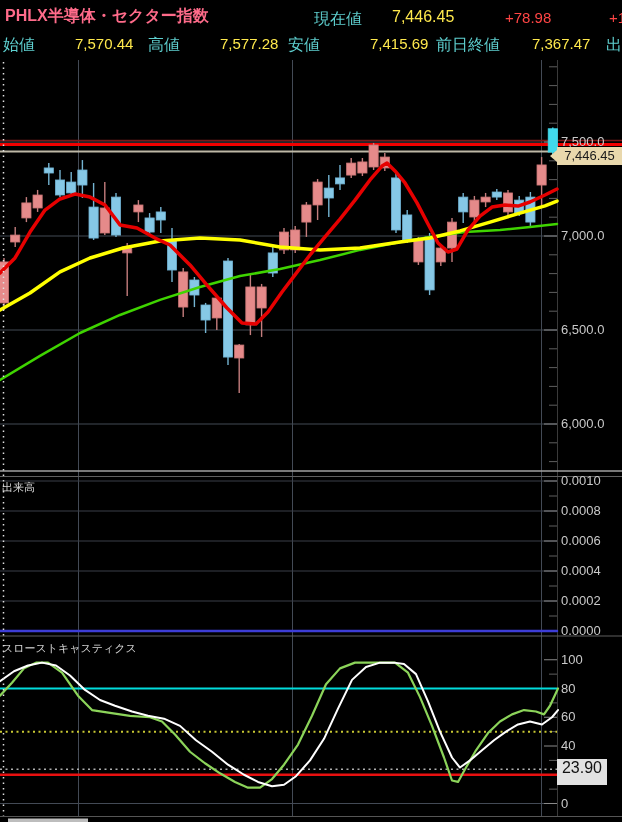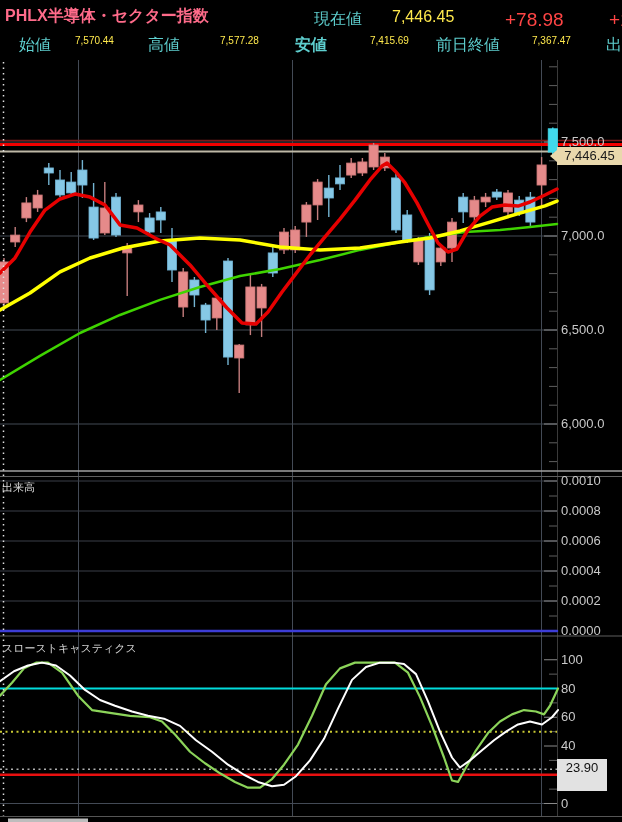--- a/index.html
+++ b/index.html
@@ -3,30 +3,30 @@
 <meta charset="utf-8">
 <style>
   html,body{margin:0;padding:0;}
   body{width:622px;height:822px;background:#000;overflow:hidden;position:relative;
        font-family:"Liberation Sans","DejaVu Sans",sans-serif;}
   #stage{position:absolute;left:0;top:0;width:622px;height:822px;}
   svg{position:absolute;left:0;top:0;}
   .hdr{position:absolute;white-space:nowrap;}
   .t-title{color:#ff6b8a;font-size:16px;font-weight:bold;}
   .t-cyan{color:#5ecfcf;font-size:16px;}
-  .t-yel{color:#ffe94d;font-size:10px;}
+  .t-yel{color:#ffe94d;font-size:15px;}
   .t-yel-big{color:#ffe94d;font-size:16px;}
-  .t-red{color:#ff4545;font-size:19px;}
+  .t-red{color:#ff4545;font-size:15px;}
   .pane-label{position:absolute;color:#d8d8d8;font-size:11px;}
   .callout{position:absolute;left:557px;top:147px;width:65px;height:18px;background:#e9d8ac;
            color:#1a1a1a;font-size:13px;line-height:18px;text-align:center;}
   .callout:before{content:"";position:absolute;left:-7px;top:3px;border:6px solid transparent;
                   border-right:7px solid #e9d8ac;border-left:none;}
-  .sto-tag{position:absolute;left:557px;top:759px;width:50px;height:32px;background:#e2e2e2;
-           color:#111;font-size:13px;line-height:18px;text-align:center;}
+  .sto-tag{position:absolute;left:557px;top:759px;width:50px;height:26px;background:#e2e2e2;
+           color:#111;font-size:16px;line-height:18px;text-align:center;}
 </style>
 </head>
 <body>
 
 <div id="stage">
   <svg id="chart-svg" width="622" height="822">
       <line x1="78.5" y1="60" x2="78.5" y2="816" stroke="#434a55" stroke-width="1"></line>
       <line x1="292.5" y1="60" x2="292.5" y2="816" stroke="#434a55" stroke-width="1"></line>
       <line x1="541.5" y1="60" x2="541.5" y2="816" stroke="#434a55" stroke-width="1"></line>
       <line x1="557.5" y1="60" x2="557.5" y2="816" stroke="#3a3a3a" stroke-width="1"></line>
@@ -221,25 +221,25 @@
       <line x1="3.5" y1="62" x2="3.5" y2="816" stroke="#e0e0e0" stroke-width="1.5" stroke-dasharray="1.5 4"></line>
       <rect x="8" y="818.5" width="80" height="3.5" fill="#bdbdbd"></rect>
     </svg>
 
   <span class="hdr t-title" style="left:5px;top:6px;">PHLX半導体・セクター指数</span>
   <span class="hdr t-cyan" style="left:314px;top:9px;">現在値</span>
   <span class="hdr t-yel-big" style="left:392px;top:8px;">7,446.45</span>
   <span class="hdr t-red" style="left:505px;top:9px;">+78.98</span>
   <span class="hdr t-red" style="left:609px;top:9px;">+1</span>
 
-  <span class="hdr t-cyan" style="left:3px;top:35px;margin-left:16px;">始値</span>
+  <span class="hdr t-cyan" style="left:3px;top:35px;">始値</span>
   <span class="hdr t-yel" style="left:75px;top:35px;">7,570.44</span>
   <span class="hdr t-cyan" style="left:148px;top:35px;">高値</span>
   <span class="hdr t-yel" style="left:220px;top:35px;text-align:center;">7,577.28</span>
-  <span class="hdr t-cyan" style="left:295px;top:35px;font-weight:bold;">安値</span>
+  <span class="hdr t-cyan" style="left:288px;top:35px;">安値</span>
   <span class="hdr t-yel" style="left:362px;top:35px;margin-left:8px;">7,415.69</span>
   <span class="hdr t-cyan" style="left:436px;top:35px;">前日終値</span>
   <span class="hdr t-yel" style="left:532px;top:35px;">7,367.47</span>
   <span class="hdr t-cyan" style="left:606px;top:35px;">出来</span>
 
   <span class="pane-label" style="left:2px;top:480px;">出来高</span>
   <span class="pane-label" style="left:2px;top:641px;">スローストキャスティクス</span>
 
   <div class="callout">7,446.45</div>
 

